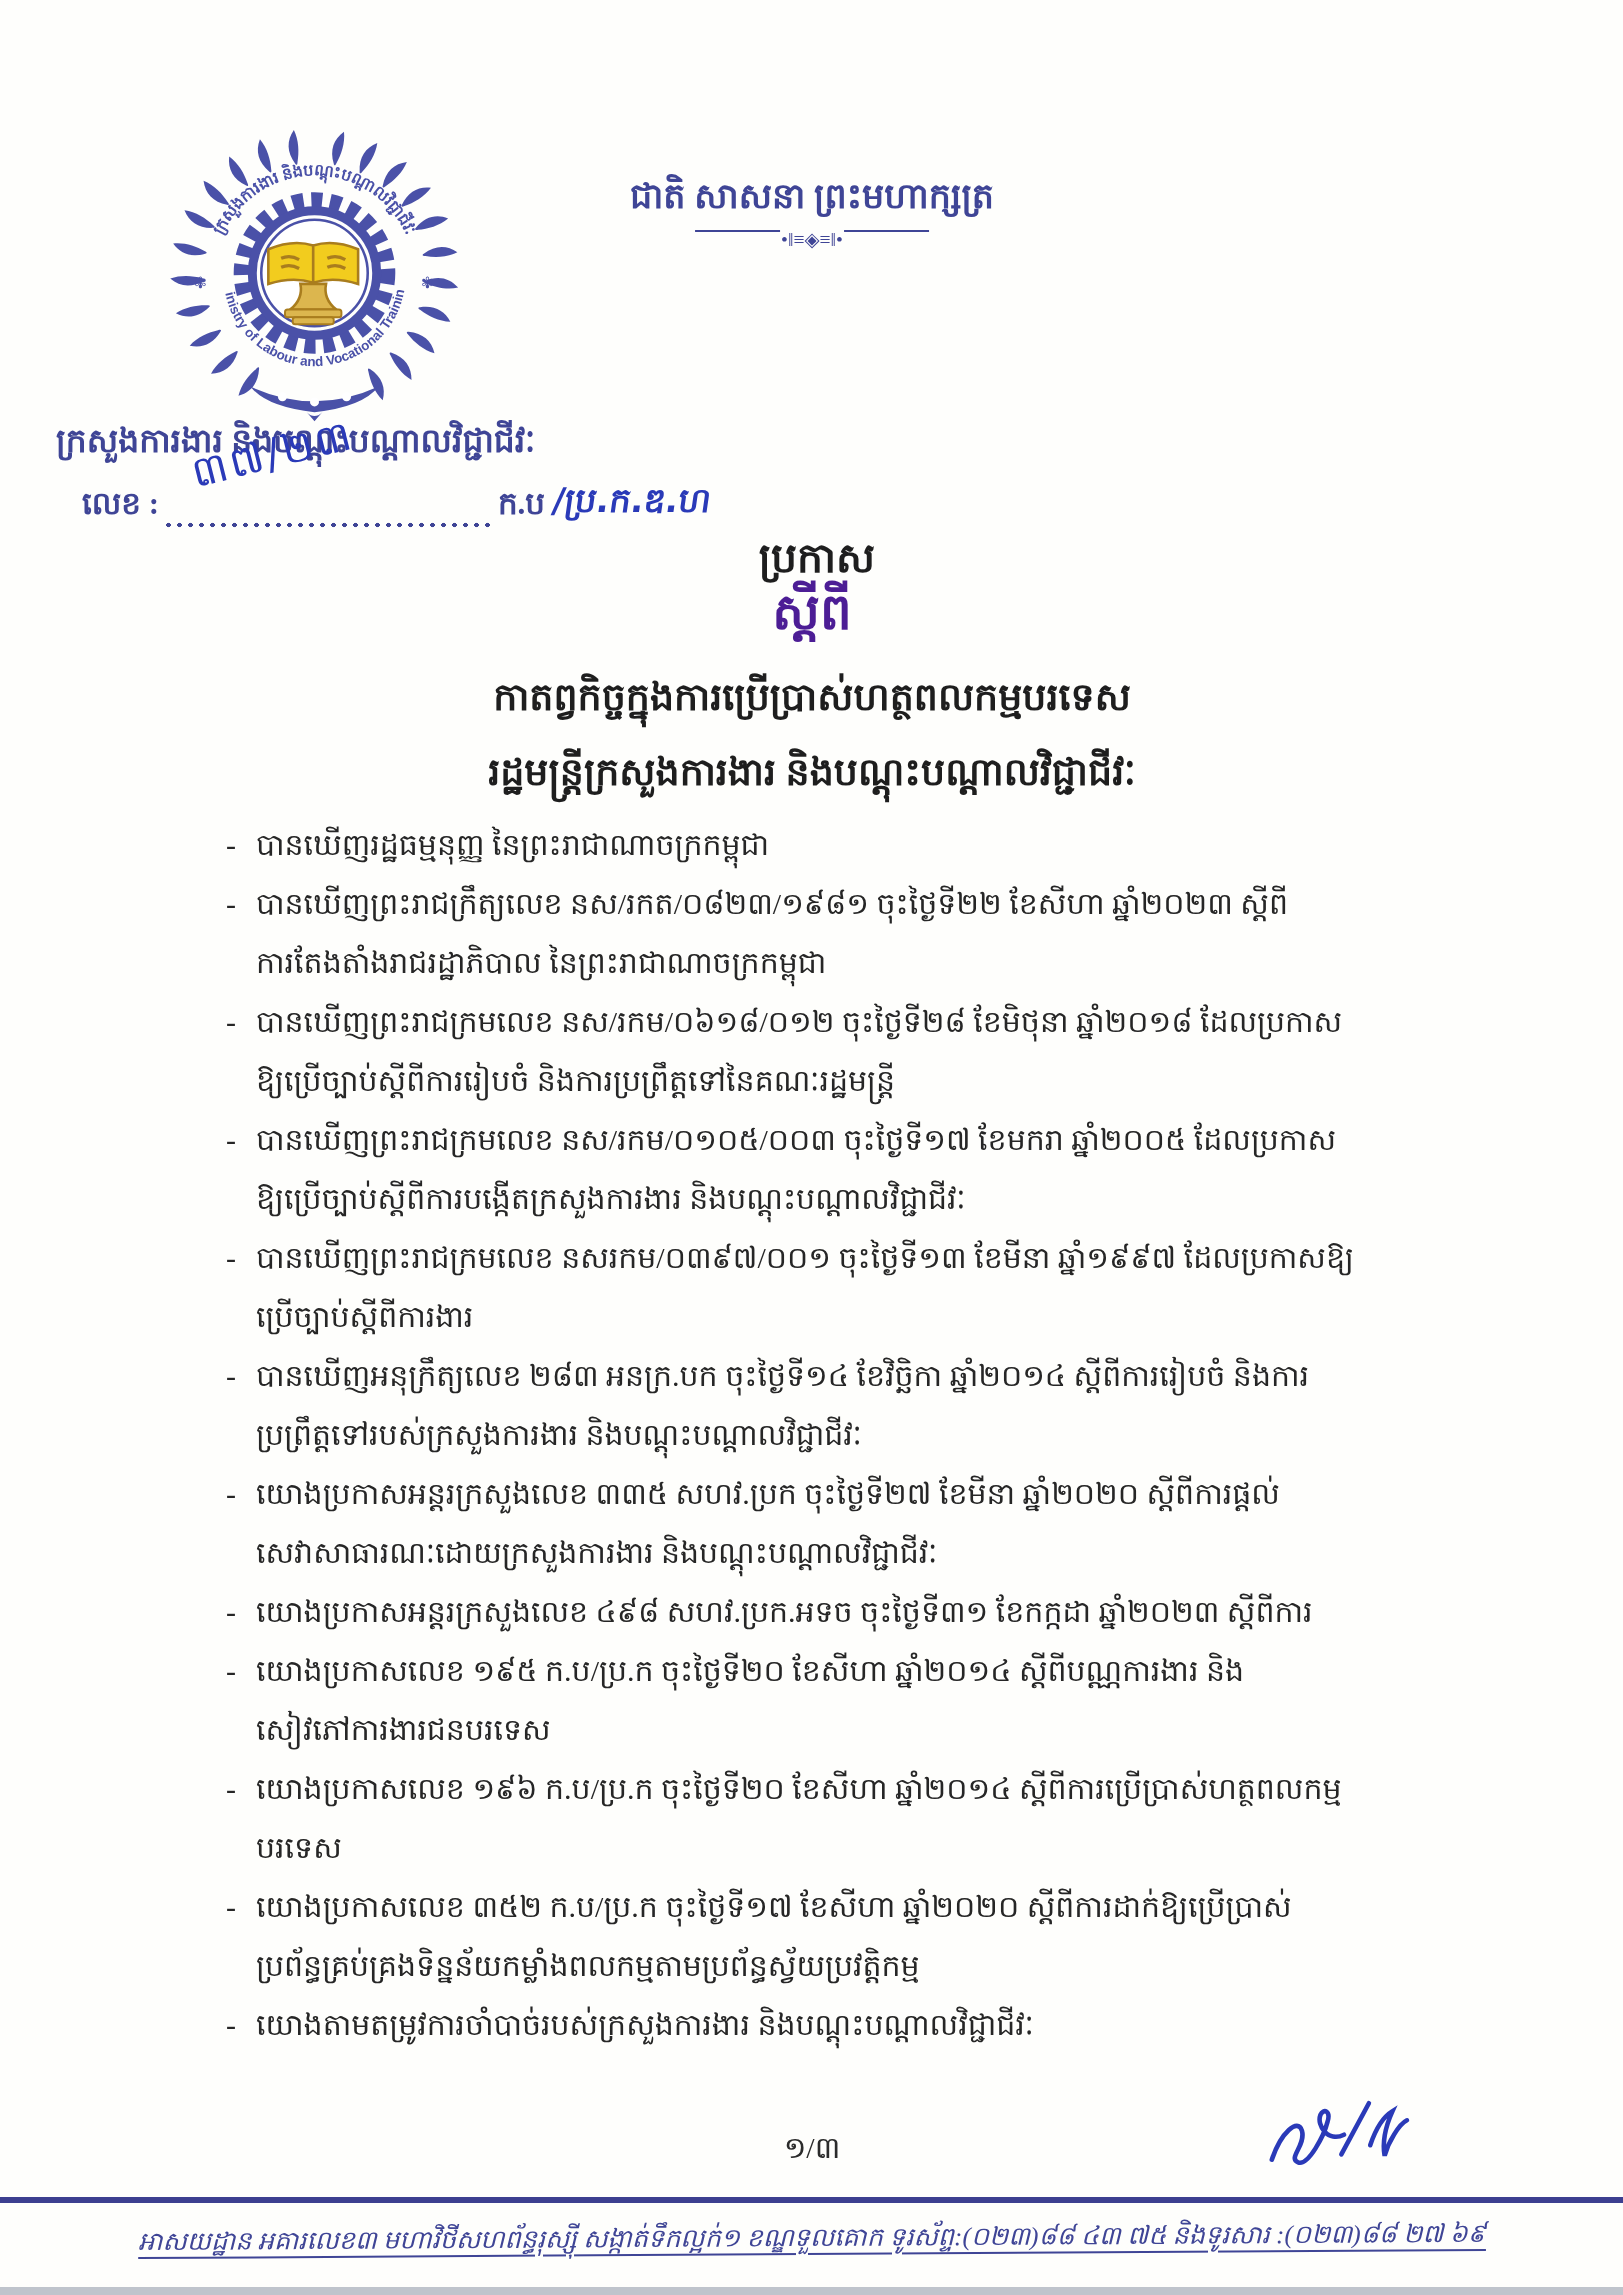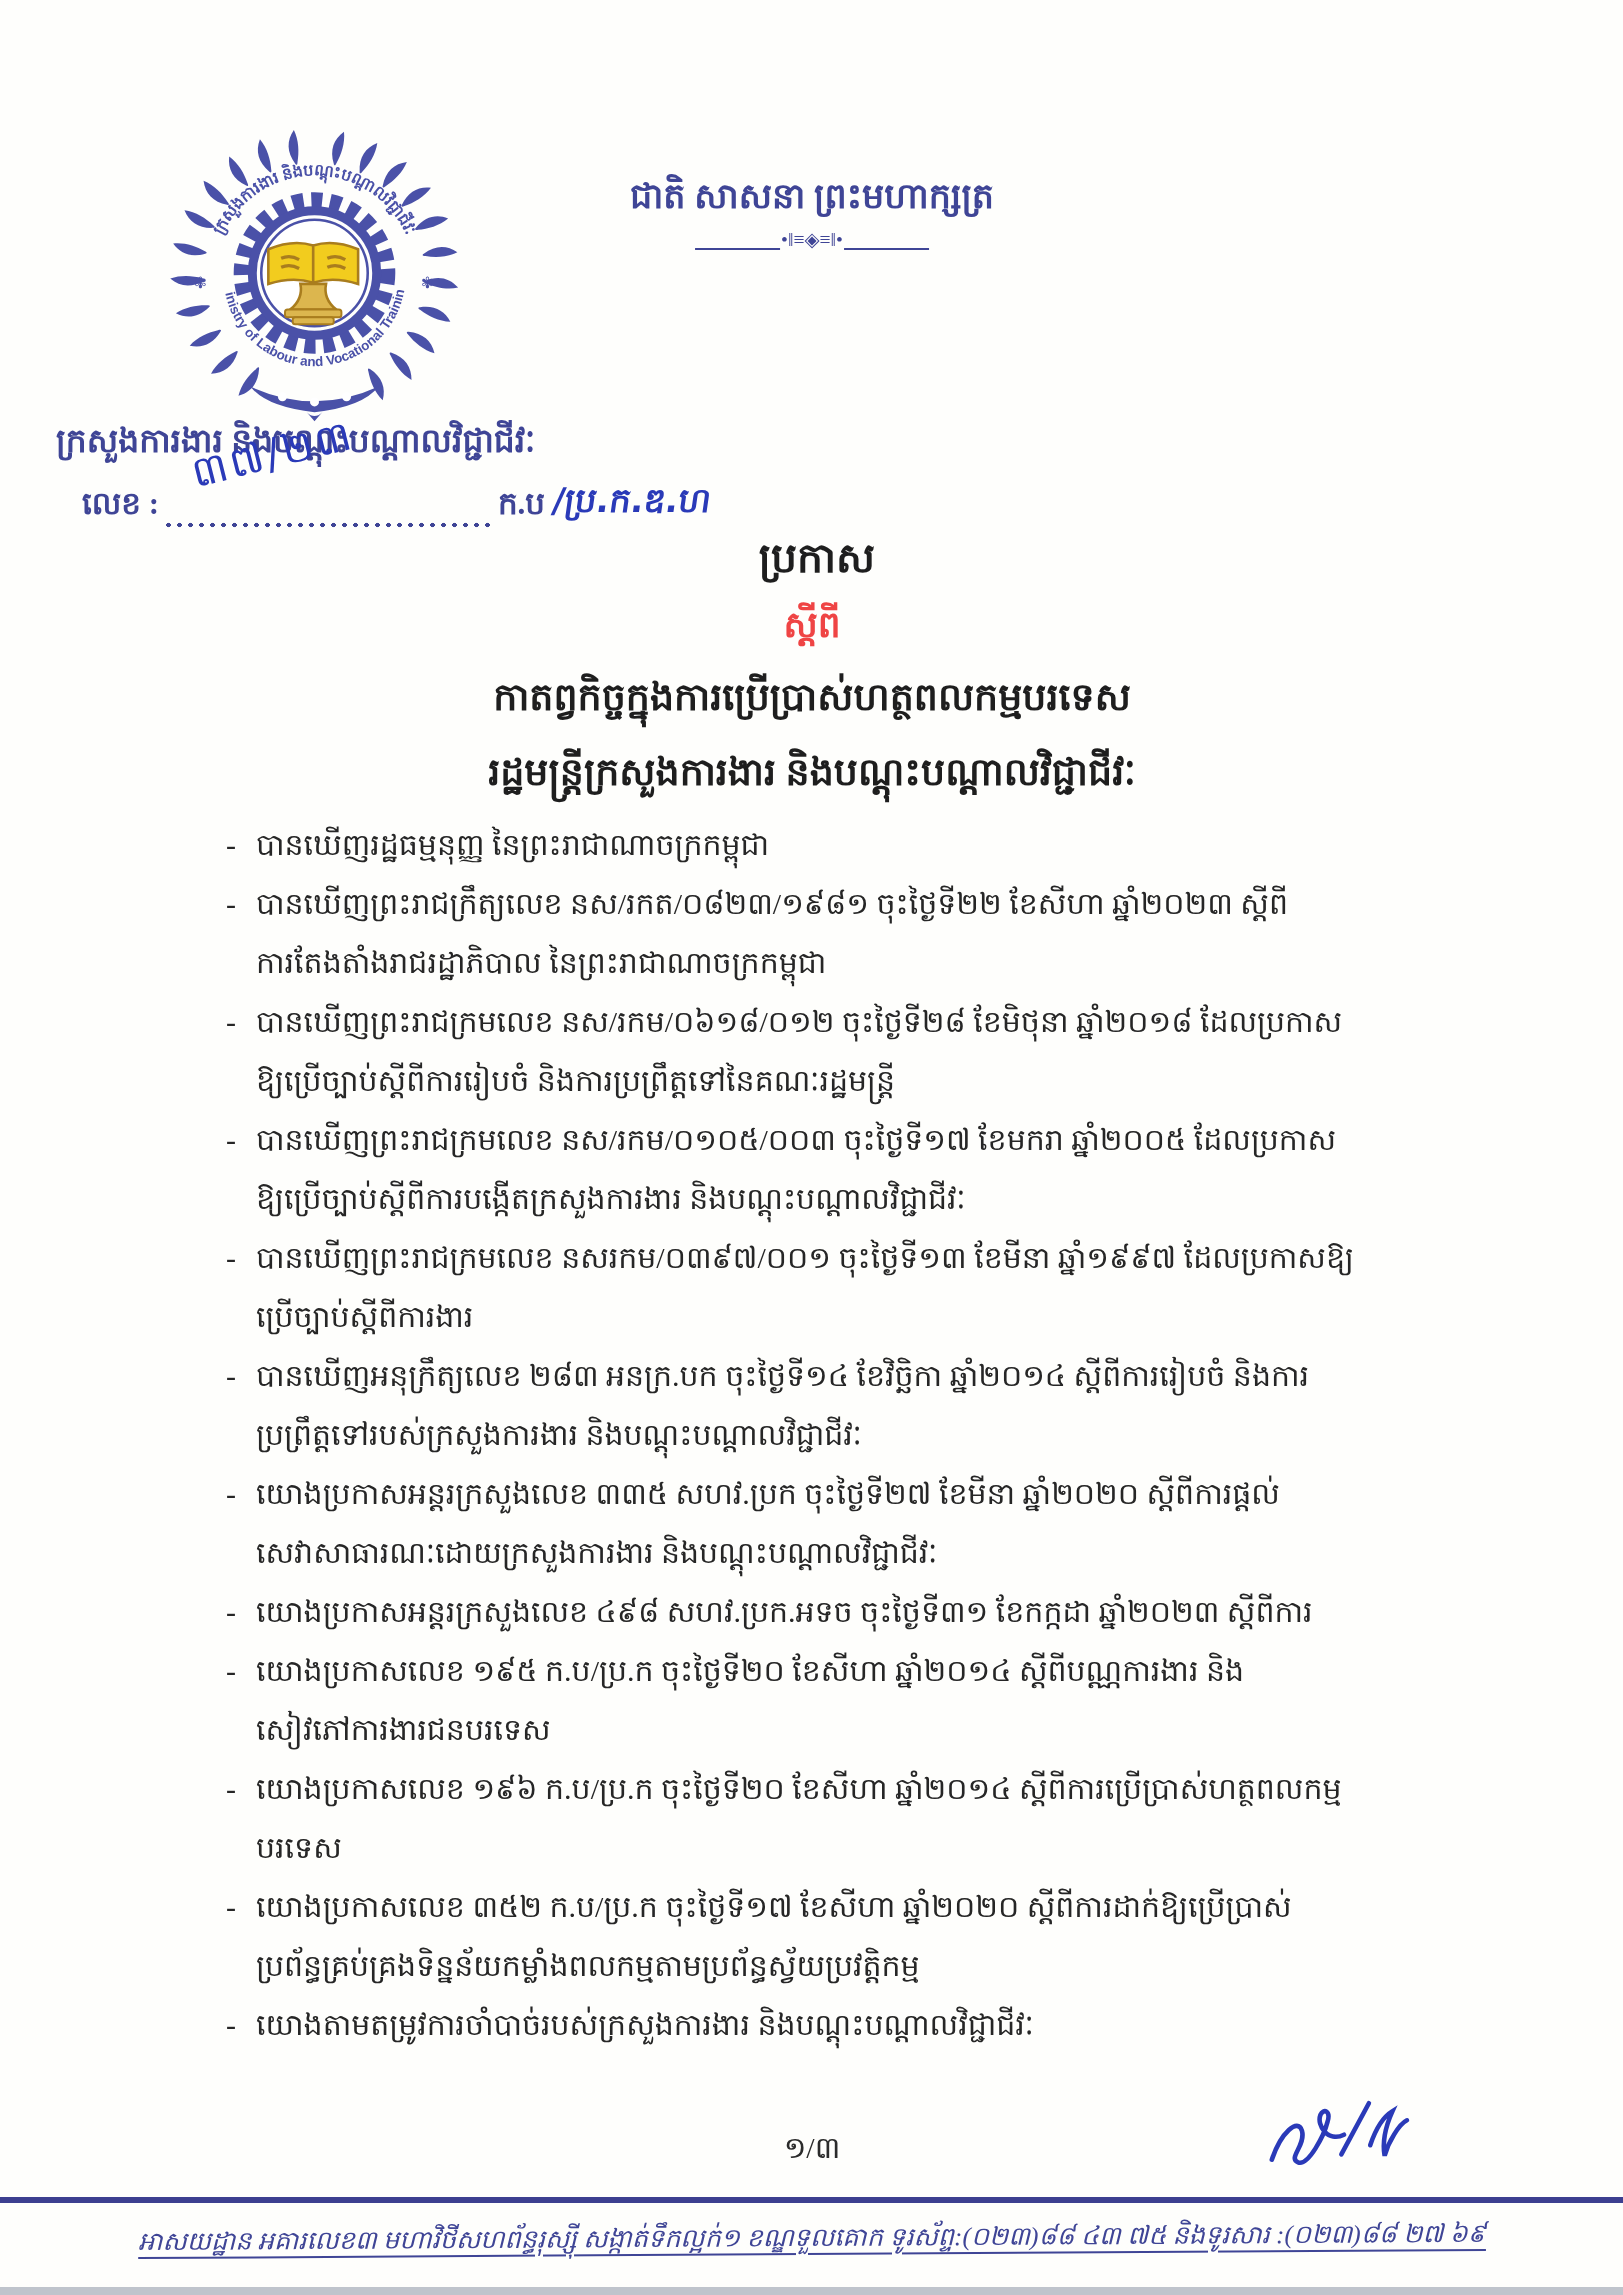--- a/index.html
+++ b/index.html
@@ -6,40 +6,40 @@
   .page{position:relative;width:1624px;height:2295px;background:#fefefc;overflow:hidden;
         font-family:"Liberation Serif", serif;color:#262626;}
   .abs{position:absolute;}
   .center{left:0;right:0;text-align:center;}
   .navy{color:#3f4596;}
   .bold{font-weight:bold;}
 
   
   .kingdom{top:103px;font-size:43px;line-height:1.2;letter-spacing:1.3px;}
   .motto{top:174px;font-size:35px;}
-  .divider{top:230px;left:50%;transform:translateX(-50%);display:flex;align-items:flex-end;gap:1px;}
+  .divider{top:230px;left:50%;transform:translateX(-50%);display:flex;align-items:flex-start;gap:1px;}
   .divider .rule{width:85px;height:2px;background:#3f4596;}
   .divider .orn{font-size:19.6px;color:#3f4596;line-height:1;}
 
   
   .logo-wrap{top:121px;left:167px;width:295px;height:304px;}
 
   
   .ministry{top:420px;left:56px;font-size:33px;}
   .numline{top:479px;left:82px;font-size:31px;display:flex;align-items:flex-end;}
   .dots{display:inline-block;width:331px;height:26px;margin:0 3.9px;
         background-image:radial-gradient(circle,#3f4596 2.1px,rgba(0,0,0,0) 2.5px);
         background-size:11px 7.9px;background-repeat:repeat-x;background-position:left bottom;}
   .hw{color:#2a3ab8;font-family:"DejaVu Sans",sans-serif;}
   .hw-number{top:427px;left:191px;font-size:42px;transform:rotate(-14deg);letter-spacing:2.6px;}
   .hw-code{font-size:34px;margin-left:6.5px;transform:skewX(-8deg);display:inline-block;}
 
   
   .t-prakas{top:532px;font-size:41px;color:#1e1e1e;margin-left:10px;}
-  .t-regarding{top:602px;font-size:36px;color:#ef4444;}
+  .t-regarding{top:580px;font-size:50px;color:#4c1d95;}
   .t-sub1{top:673px;font-size:38px;color:#1e1e1e;}
   .t-sub2{top:748px;font-size:38px;color:#1e1e1e;}
 
   
   .rows{top:815px;left:226px;width:1277px;font-size:30px;}
   .row{display:flex;height:59px;line-height:59px;white-space:nowrap;}
   .row .dash{width:30px;flex:0 0 30px;}
   .row .txt{flex:1;overflow:visible;}
 
   

